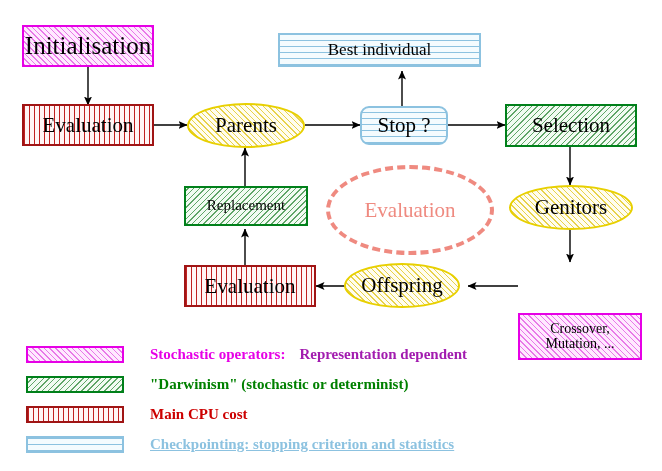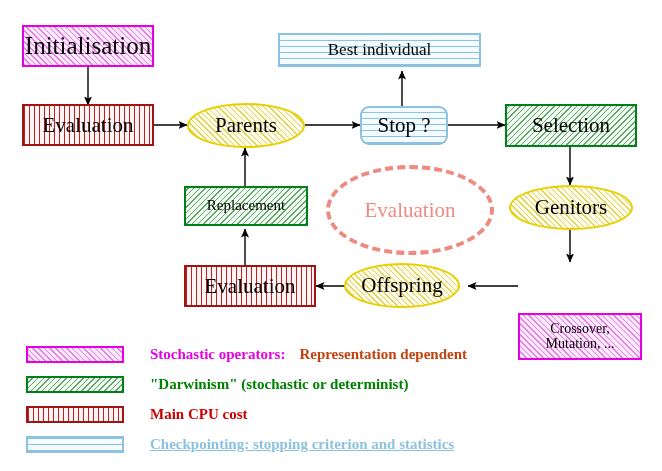--- a/index.html
+++ b/index.html
@@ -192,21 +192,21 @@
 
 <div class="node ellipse-dashed" style="left:326px; top:165px; width:168px; height:90px; font-size:21px; z-index:2;">
   <span class="label">Evaluation</span>
 </div>
 
 <div id="legend">
 
   <div class="legend-row" style="top:6px;">
     <span class="legend-swatch hatch-diag-magenta"></span>
     <span class="legend-text" style="color:#e600e6;">
-      <span>Stochastic operators:</span><span class="accent" style="color:#c2410c;">Representation dependent</span>
+      <span>Stochastic operators:</span><span class="accent" style="color:#a21caf;">Representation dependent</span>
     </span>
   </div>
 
   <div class="legend-row" style="top:36px;">
     <span class="legend-swatch hatch-diag-back-green"></span>
     <span class="legend-text" style="color:#008000;">"Darwinism" (stochastic or determinist)</span>
   </div>
 
   <div class="legend-row" style="top:66px;">
     <span class="legend-swatch hatch-vert-red"></span>

